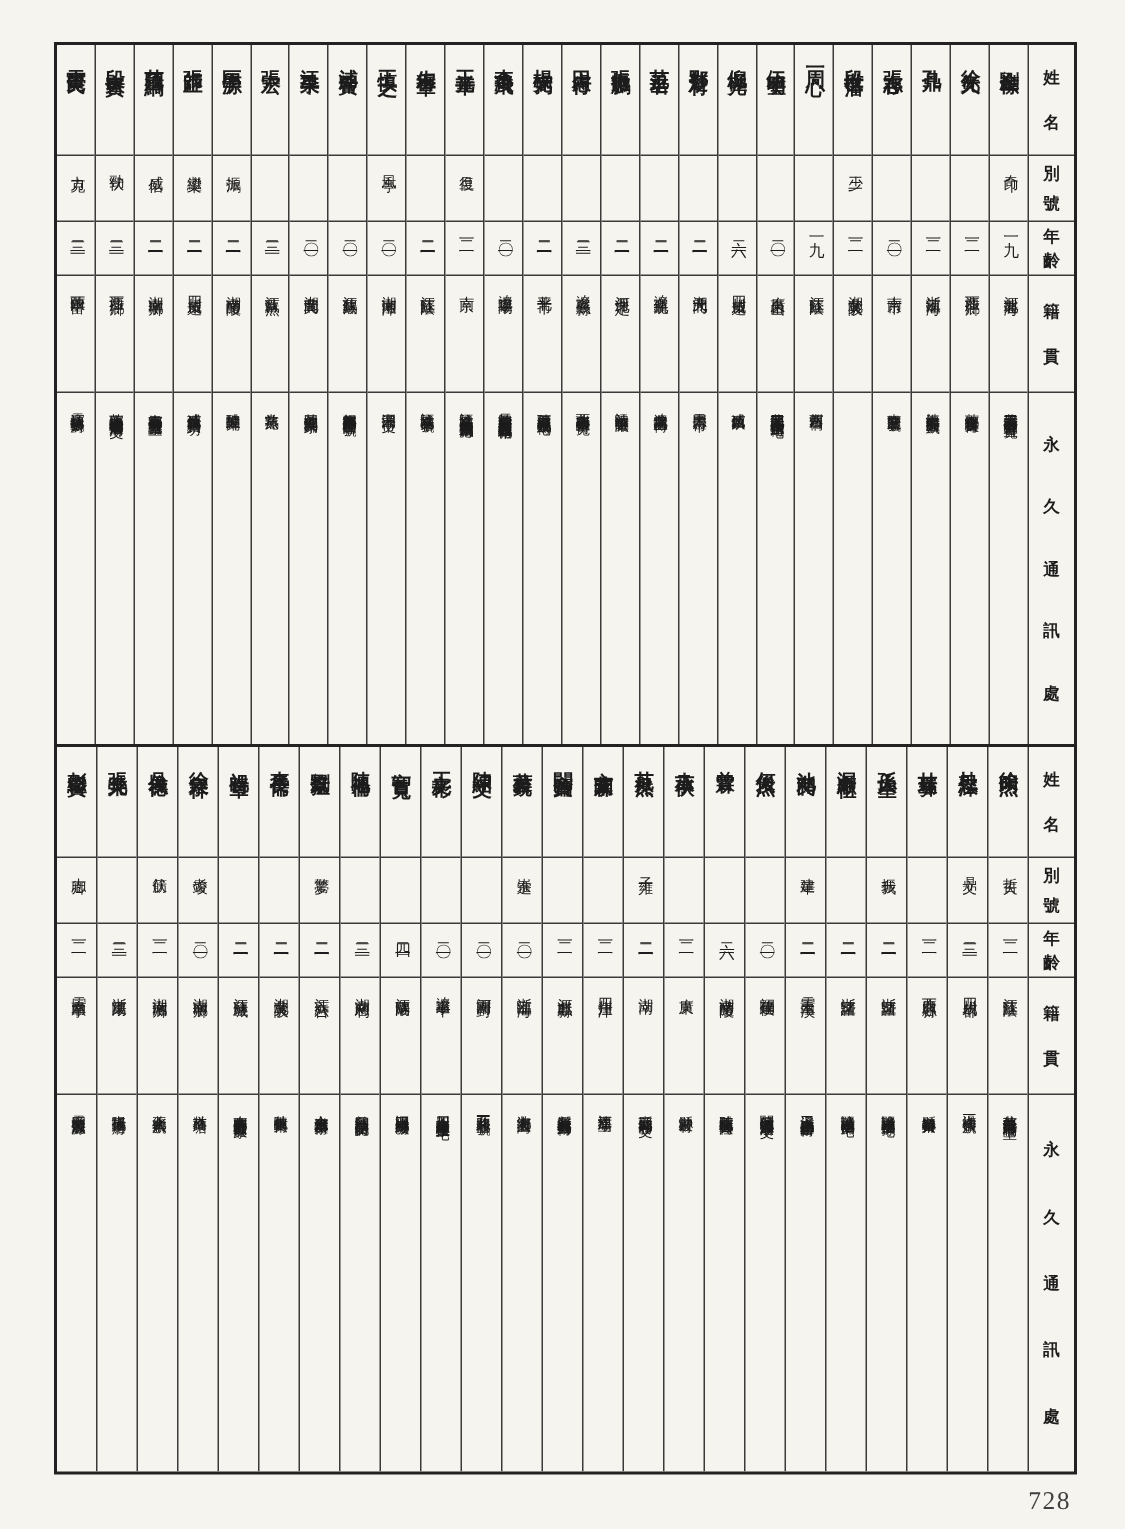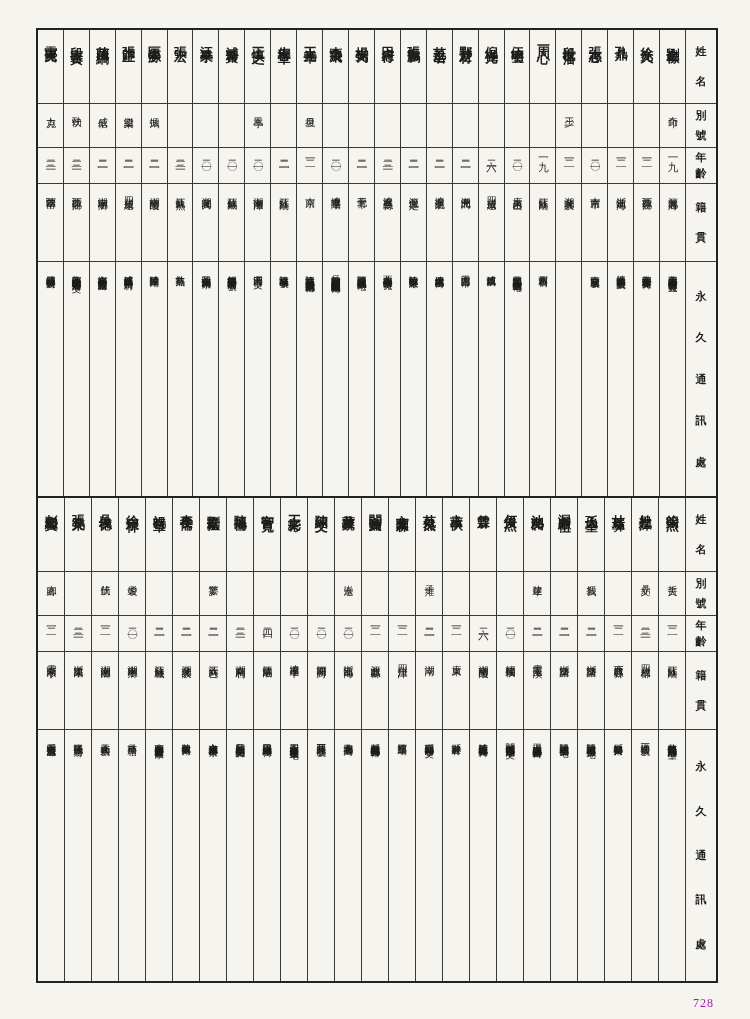--- a/index.html
+++ b/index.html
@@ -56,22 +56,22 @@
   .person-address{font-size:9.5px;line-height:12.5px;letter-spacing:0.5px;padding-top:6px;}
   .h-cell{
     display:flex;flex-direction:column;
     justify-content:space-evenly;align-items:center;
     font-size:11px;font-weight:700;
   }
   .h-cell.cell-address{border-bottom:none;}
   #page-number{
     position:absolute;
     right:36px;bottom:8px;
-    font-size:12px;letter-spacing:1px;
-    color:#a21caf;
+    font-size:17px;letter-spacing:1px;
+    color:#404040;
   }
 </style>
 </head>
 <body>
 
 <div id="page">
   <div id="table-frame">
     <div class="section section-top">
         <div class="col header-col">
           <div class="cell h-cell cell-name">

